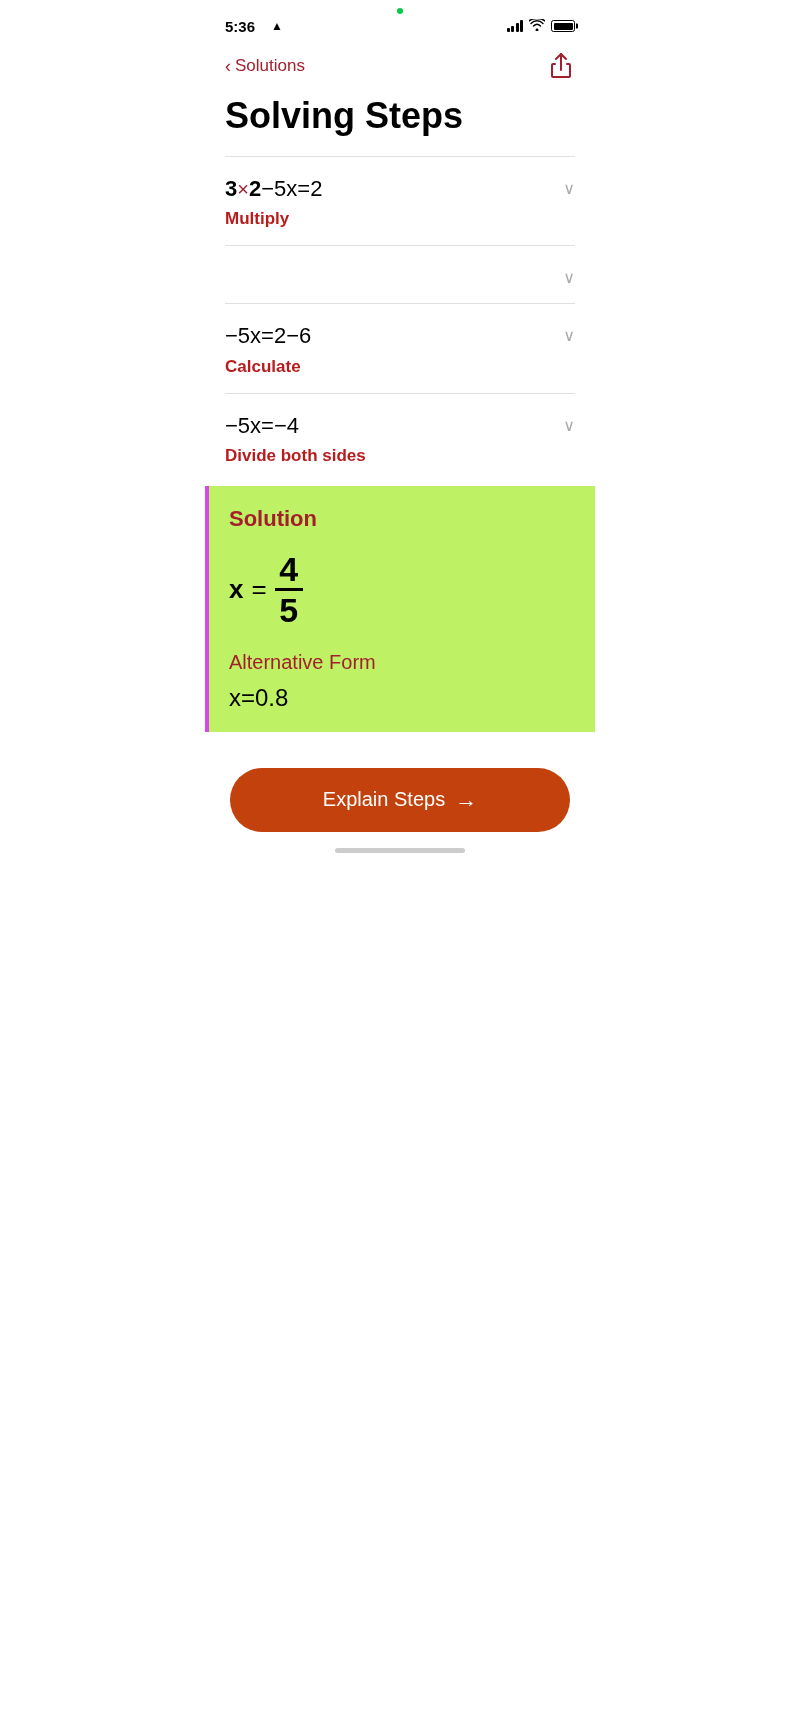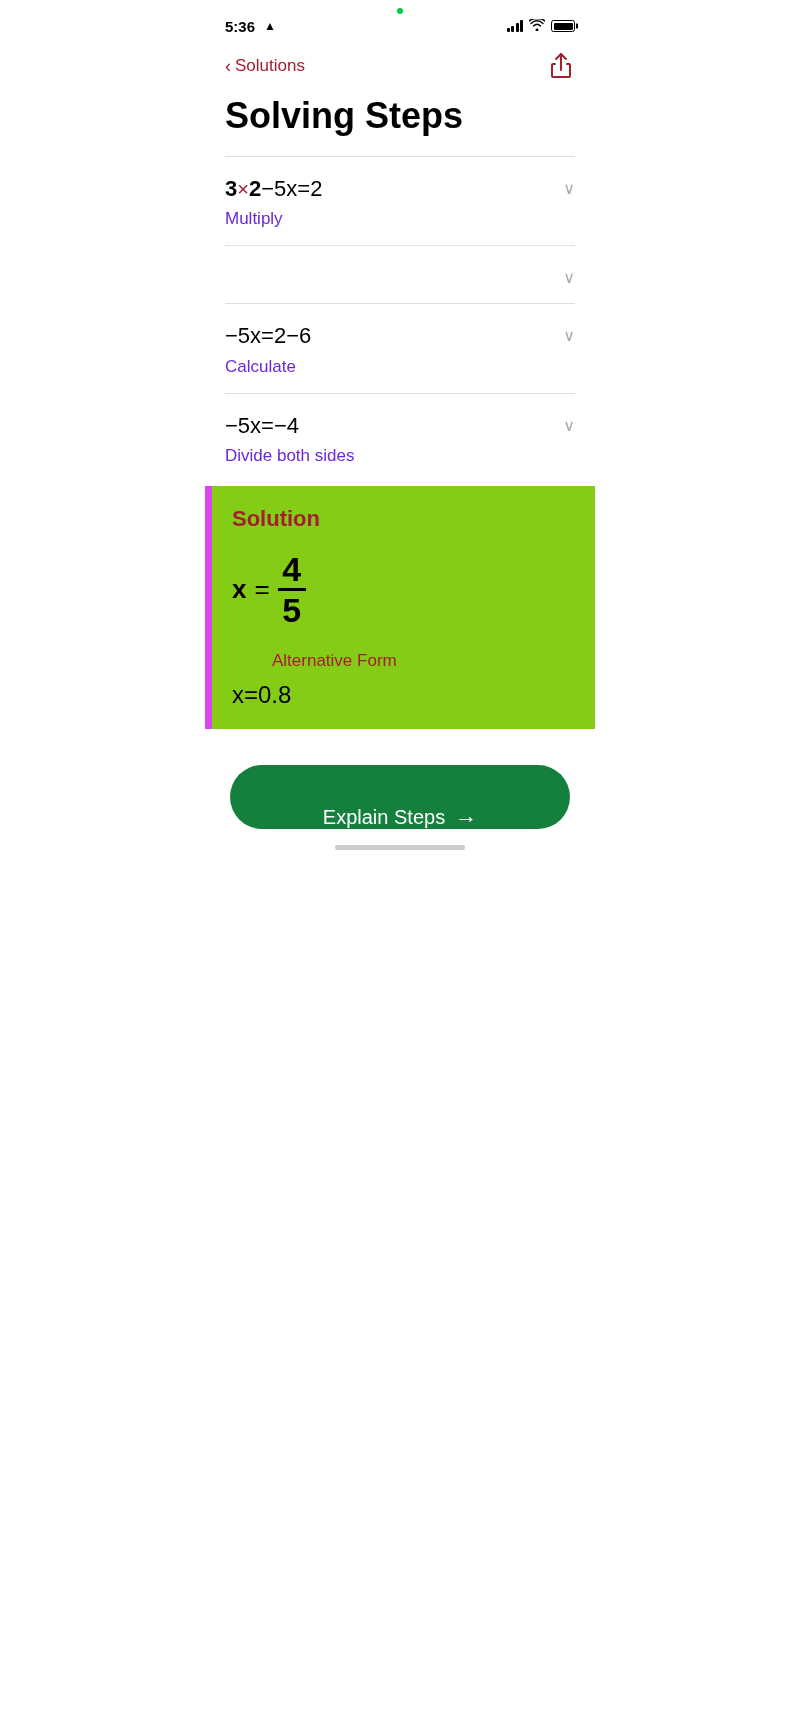--- a/index.html
+++ b/index.html
@@ -20,21 +20,21 @@
       align-items: center;
       padding: 14px 20px 6px 20px;
       height: 44px;
     }
     .status-time {
       font-size: 15px;
       font-weight: 600;
       color: #000;
       display: flex;
       align-items: center;
-      gap: 9px;
+      gap: 16px;
     }
     .status-time .location-icon {
       font-size: 12px;
       color: #000;
     }
     .status-icons {
       display: flex;
       align-items: center;
       gap: 6px;
     }
@@ -156,36 +156,36 @@
     }
     .step-equation {
       font-size: 22px;
       font-weight: 500;
       color: #000;
       margin-bottom: 6px;
       line-height: 1.3;
     }
     .step-description {
       font-size: 17px;
-      color: #6d28d9;
-      font-weight: 400;
+      color: #b91c1c;
+      font-weight: 700;
     }
     .step-chevron {
       color: #aaa;
       font-size: 16px;
       margin-top: 4px;
       flex-shrink: 0;
     }
 
     
     .solution-section {
-      border-left: 7px solid #d946ef;
+      border-left: 4px solid #d946ef;
       padding: 20px 20px 20px 20px;
       margin-top: 4px;
-      background: #84cc16;
+      background: #bef264;
     }
     .solution-label {
       font-size: 22px;
       font-weight: 800;
       color: #a31f2e;
       margin-bottom: 20px;
     }
     .solution-equation {
       display: flex;
       align-items: center;
@@ -220,47 +220,46 @@
       background: #000;
       min-width: 28px;
     }
     .fraction-den {
       font-size: 34px;
       font-weight: 700;
       color: #000;
       line-height: 1;
     }
     .alt-form-label {
-      font-size: 17px;
+      font-size: 20px;
       color: #a31f2e;
       margin-bottom: 10px;
-      margin-left: 40px;
     }
     .alt-form-eq {
       font-size: 24px;
       color: #000;
       font-weight: 400;
     }
 
     
     .bottom-section {
       padding: 20px 20px 0 20px;
       display: flex;
       flex-direction: column;
       align-items: center;
     }
 
     
     .explain-btn {
       width: 340px;
       height: 64px;
-      background: #15803d;
+      background: #c2410c;
       border-radius: 32px;
       display: flex;
-      align-items: flex-end;
+      align-items: center;
       justify-content: center;
       gap: 10px;
       cursor: pointer;
       margin: 16px auto 0 auto;
     }
     .explain-btn-text {
       font-size: 20px;
       font-weight: 500;
       color: #fff;
     }

